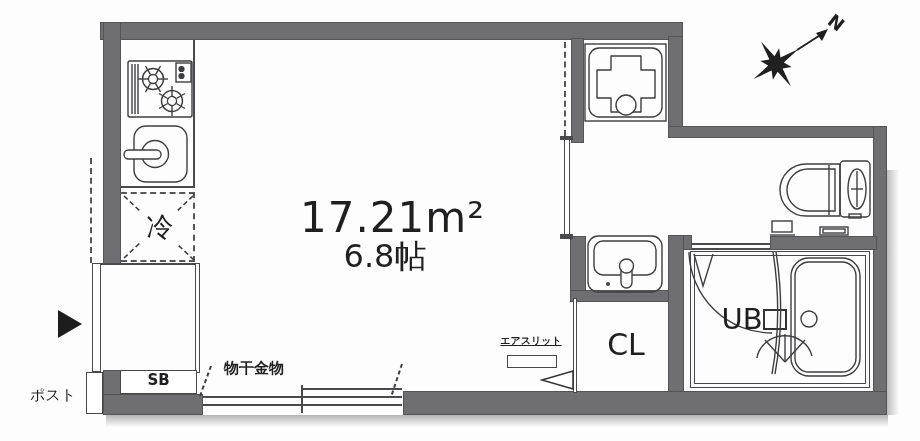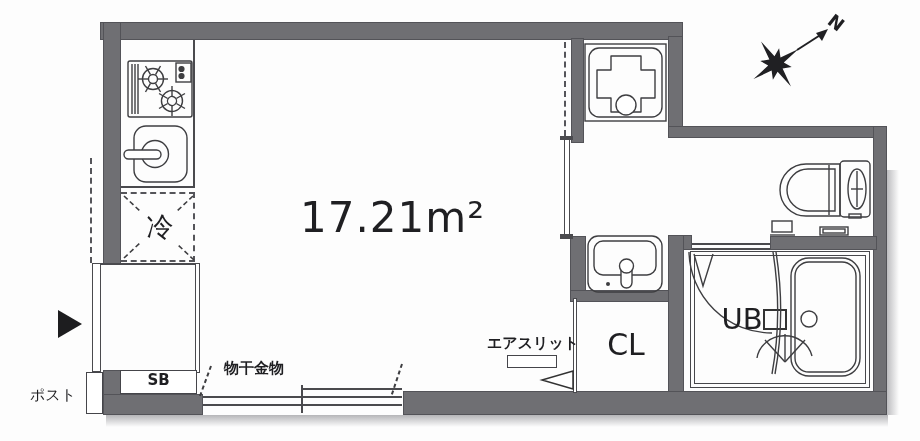--- a/index.html
+++ b/index.html
@@ -176,25 +176,26 @@
     </g>
 
     <g>
       <polygon fill="#202023" stroke="none" points="798.5,49 783.8,62.4 791.7,67.1 782.6,68.4 791,86.5 777.6,71.8 772.9,79.7 771.6,70.6 753.5,79 768.2,65.6 760.3,60.9 769.4,59.6 761,41.5 774.5,56.2 779.1,48.3 780.5,57.4"></polygon>
       <line x1="797" y1="50" x2="825" y2="32" stroke="#202023" stroke-width="2"></line>
       <polygon points="828,29 816,33 822,41" fill="#202023" stroke="none"></polygon>
     </g>
   </svg>
 
   <div class="abs lbl" style="left:300px;top:197px;width:170px;font-size:42px;letter-spacing:1px;">17.21m²</div>
+  <div class="abs lbl" style="left:300px;top:240px;width:170px;font-size:32px;">6.8帖</div>
   <div class="abs lbl" style="left:130px;top:213px;width:60px;font-size:27px;">冷</div>
   <div class="abs lbl" style="left:714px;top:305px;width:56px;font-size:29px;">UB</div>
   <div class="abs lbl" style="left:598px;top:330px;width:56px;font-size:30px;">CL</div>
   <div class="abs lbl" style="left:120px;top:373px;width:77px;font-size:15px;font-weight:600;">SB</div>
   <div class="abs lbl" style="left:22px;top:388px;width:62px;font-size:15px;">ポスト</div>
   <div class="abs lbl" style="left:212px;top:361px;width:84px;font-size:15px;font-weight:600;">物干金物</div>
-  <div class="abs lbl" style="left:487px;top:336px;width:88px;font-size:15px;font-weight:600;">エアスリット</div>
+  <div class="abs lbl" style="left:487px;top:336px;width:88px;font-size:10px;font-weight:600;text-decoration:underline;">エアスリット</div>
   <div class="abs lbl" style="left:824px;top:14px;width:24px;font-size:18px;font-weight:bold;transform:rotate(38deg);">N</div>
 
   <div class="abs shadow-b" style="left:106px;top:415px;width:782px;height:12px"></div>
   <div class="abs shadow-r" style="left:887px;top:170px;width:12px;height:245px"></div>
 
 </div>
 
 </body></html>

